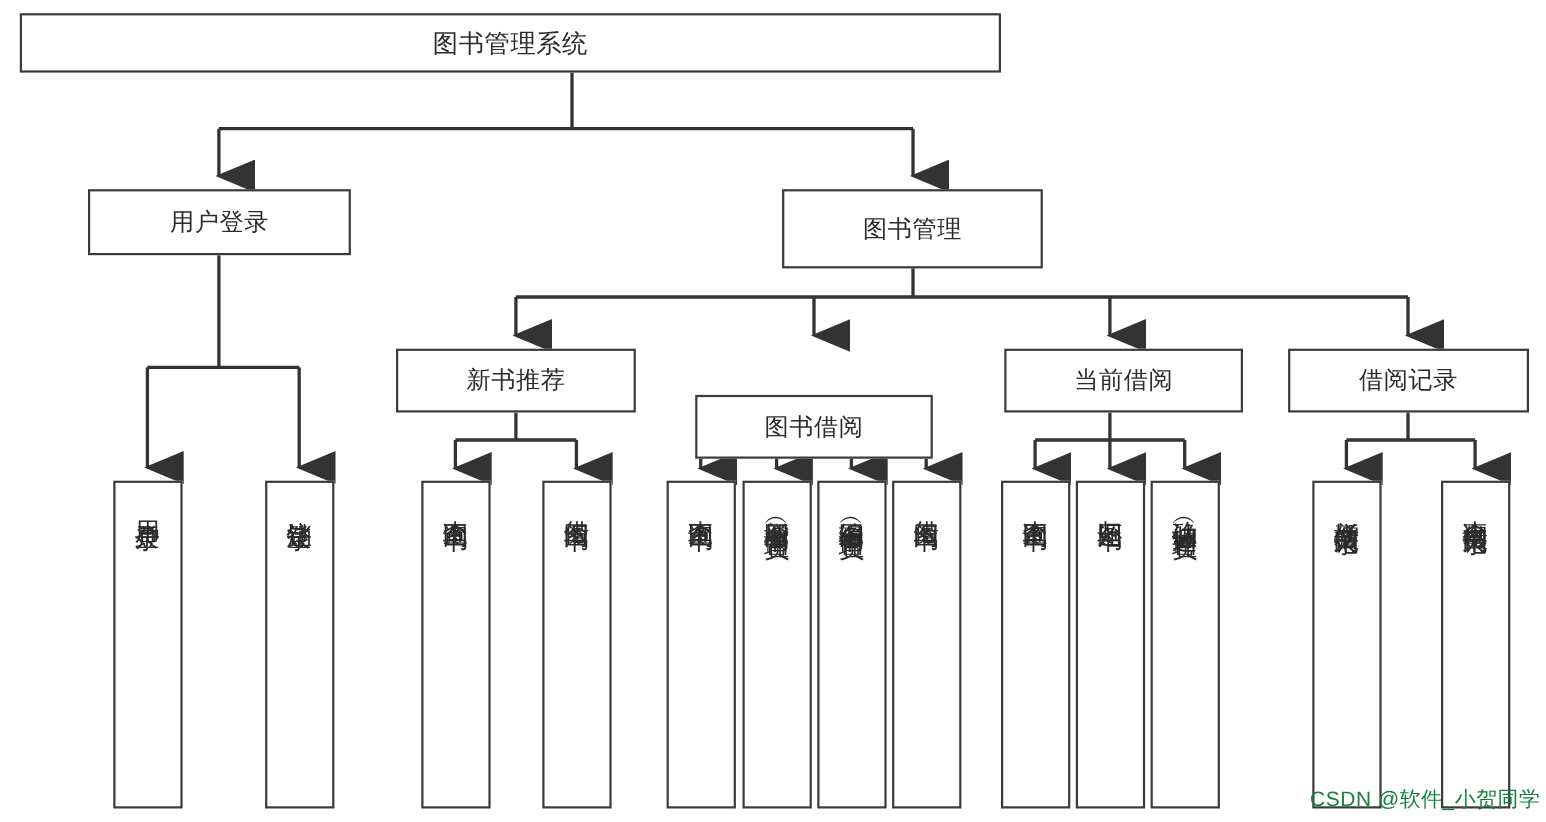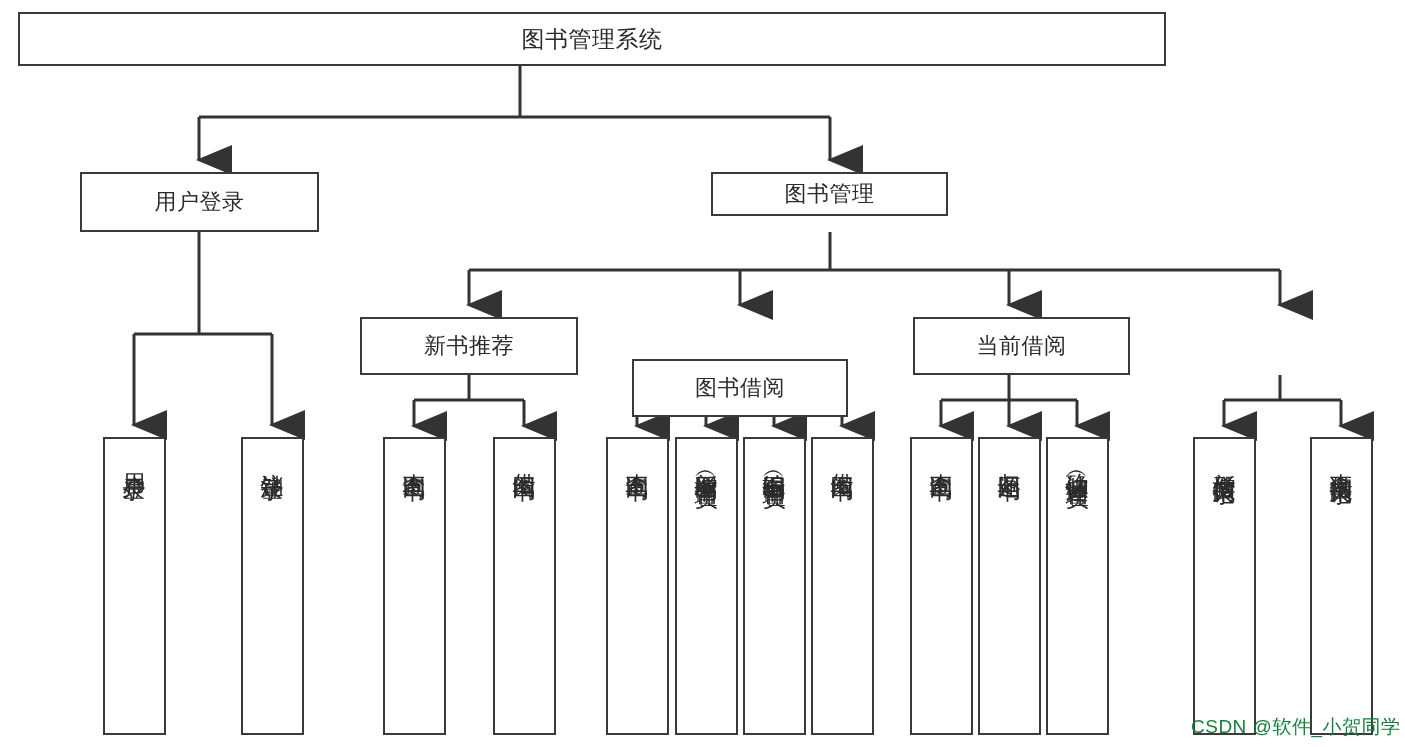--- a/index.html
+++ b/index.html
@@ -117,39 +117,42 @@
       <path d="M 1009 400 L 1009 426" marker-end="url(#arrow)"></path>
       <path d="M 1077 400 L 1077 426" marker-end="url(#arrow)"></path>
 
       <path d="M 1280 375 L 1280 400"></path>
       <path d="M 1224 400 L 1341 400"></path>
       <path d="M 1224 400 L 1224 426" marker-end="url(#arrow)"></path>
       <path d="M 1341 400 L 1341 426" marker-end="url(#arrow)"></path>
     </g>
   </svg>
 
-  <div class="node horiz root" style="left:18px; top:12px; width:1148px; height:54px;">
+  <div class="node horiz root" style="left:18px; top:12px; width:892px; height:54px;">
     <span class="label">图书管理系统</span>
   </div>
 
   <div class="node horiz" style="left:80px; top:172px; width:239px; height:60px;">
     <span class="label">用户登录</span>
   </div>
-  <div class="node horiz" style="left:711px; top:172px; width:237px; height:44px;justify-content:center;">
+  <div class="node horiz" style="left:711px; top:172px; width:237px; height:72px;justify-content:center;">
     <span class="label">图书管理</span>
   </div>
 
   <div class="node horiz" style="left:360px; top:317px; width:218px; height:58px;">
     <span class="label">新书推荐</span>
   </div>
   <div class="node horiz" style="left:632px; top:317px; width:216px; height:58px;margin-top:42px;">
     <span class="label">图书借阅</span>
   </div>
   <div class="node horiz" style="left:901px; top:317px; width:217px; height:58px;margin-left:12px;">
     <span class="label">当前借阅</span>
+  </div>
+  <div class="node horiz" style="left:1171px; top:317px; width:219px; height:58px;">
+    <span class="label">借阅记录</span>
   </div>
 
   <div class="node vert" style="left:103px; top:437px; width:63px; height:298px;">
     <span class="label">用户登录</span>
   </div>
   <div class="node vert" style="left:241px; top:437px; width:63px; height:298px;">
     <span class="label">注销登录</span>
   </div>
 
   <div class="node vert" style="left:383px; top:437px; width:63px; height:298px;">

